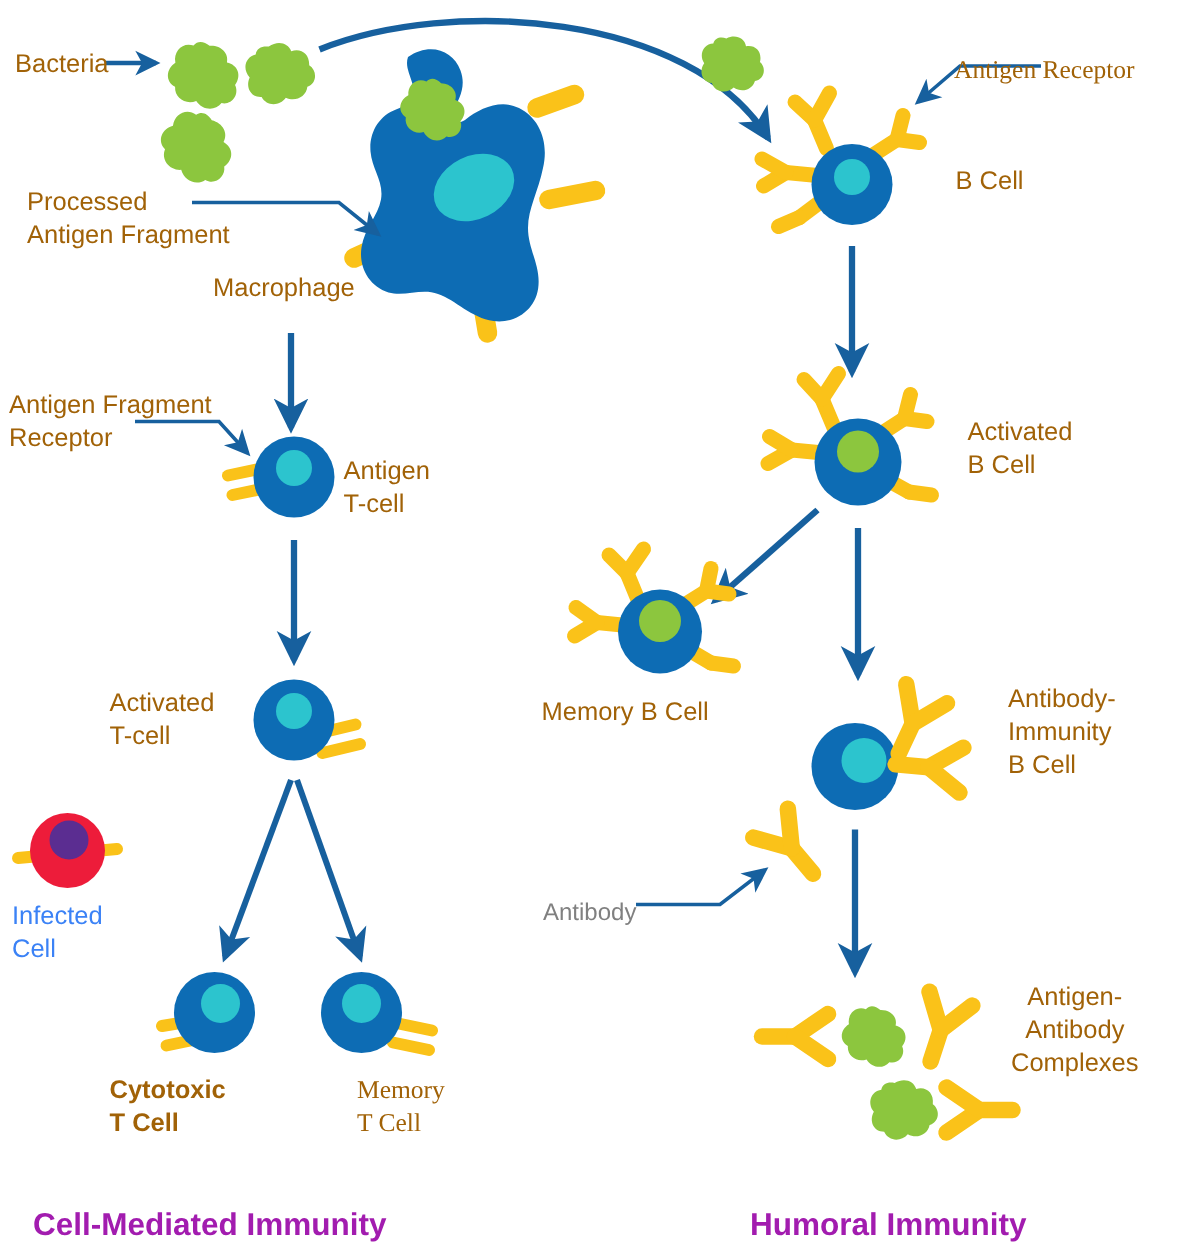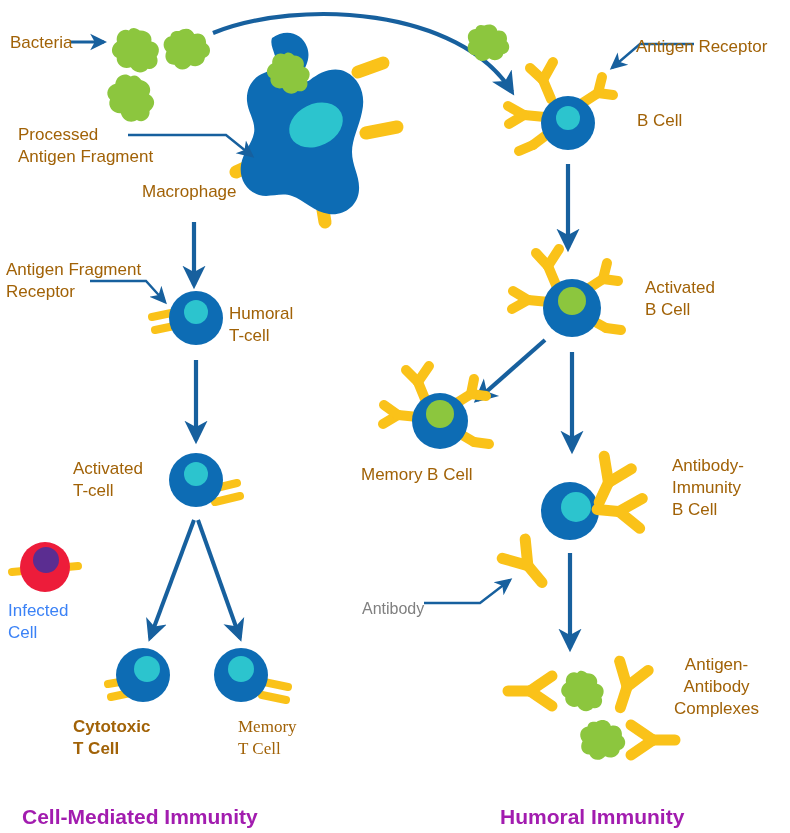--- a/index.html
+++ b/index.html
@@ -242,31 +242,31 @@
   </g>
 </svg>
 </div>
 
 <div class="lbl" style="left:10px;top:32px;">Bacteria</div>
 <div class="lbl" style="left:18px;top:124px;">Processed
 Antigen Fragment</div>
 <div class="lbl" style="left:142px;top:181px;">Macrophage</div>
 <div class="lbl" style="left:6px;top:259px;">Antigen Fragment
 Receptor</div>
-<div class="lbl" style="left:229px;top:303px;">Humoral
+<div class="lbl" style="left:229px;top:303px;">Antigen
 T-cell</div>
 <div class="lbl" style="left:73px;top:458px;">Activated
 T-cell</div>
 <div class="lbl red" style="left:8px;top:600px;">Infected
 Cell</div>
 <div class="lbl" style="left:73px;top:716px;font-weight:bold;">Cytotoxic
 T Cell</div>
 <div class="lbl" style="left:238px;top:716px;font-family:Liberation Serif, serif;">Memory
 T Cell</div>
-<div class="lbl" style="left:636px;top:36px;">Antigen Receptor</div>
+<div class="lbl" style="left:636px;top:36px;font-family:Liberation Serif, serif;">Antigen Receptor</div>
 <div class="lbl" style="left:637px;top:110px;">B Cell</div>
 <div class="lbl" style="left:645px;top:277px;">Activated
 B Cell</div>
 <div class="lbl" style="left:361px;top:464px;">Memory B Cell</div>
 <div class="lbl" style="left:672px;top:455px;">Antibody-
 Immunity
 B Cell</div>
 <div class="lbl gray" style="left:362px;top:598px;">Antibody</div>
 <div class="lbl" style="left:674px;top:654px;text-align:center;">Antigen-
 Antibody

